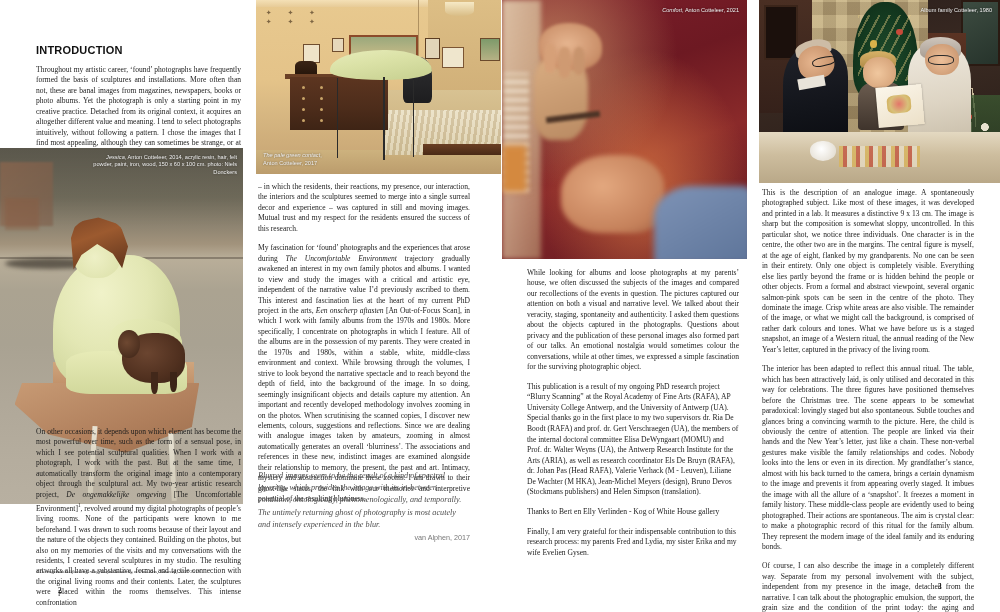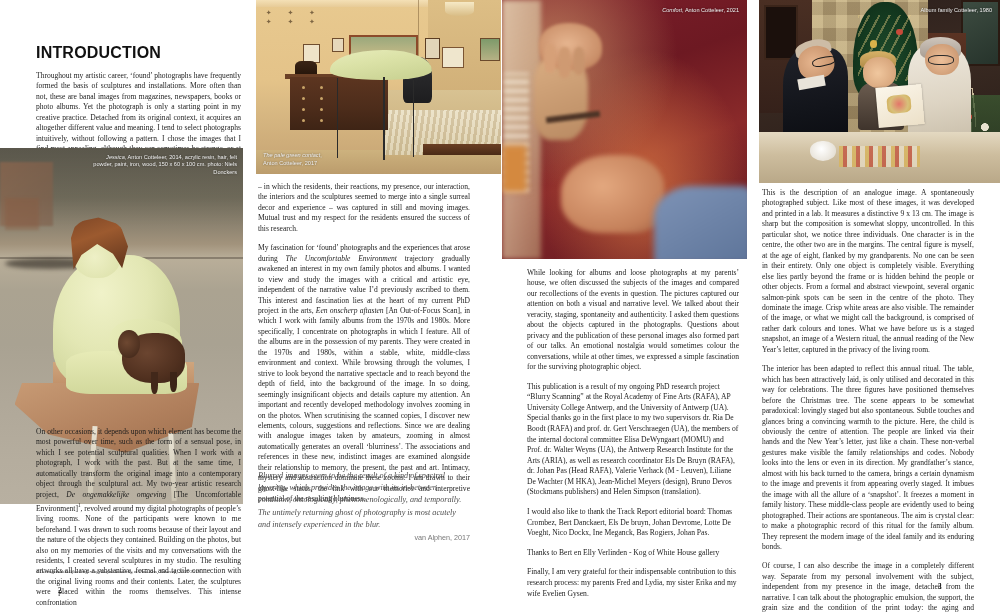--- a/index.html
+++ b/index.html
@@ -22,21 +22,21 @@
   }
 
   
   .col {
     position: absolute;
     box-sizing: border-box;
   }
   h2.head {
     font-family: "Liberation Sans", sans-serif;
     font-weight: bold;
-    font-size: 16px;
+    font-size: 11px;
     letter-spacing: .2px;
     margin: 0 0 9px 0;
     color: #111;
   }
   p.body {
     margin: 0 0 9px 0;
     font-size: 7.55px;
     line-height: 10.45px;
     text-align: justify;
     text-justify: inter-word;
@@ -660,21 +660,20 @@
   </div>
 
   <div class="col" style="left:258px; top:470px; width:212px;">
     <div class="quote">Blurred images seem to be the result of a kind of spectral layering, which provides the image with its in-between condition, ontologically, phenomenologically, and temporally. The untimely returning ghost of photography is most acutely and intensely experienced in the blur.</div>
     <div class="quote-attr">van Alphen, 2017</div>
   </div>
 
   <div class="col" style="left:527px; top:268px; width:212px;">
     <p class="body">While looking for albums and loose photographs at my parents’ house, we often discussed the subjects of the images and compared our recollections of the events in question. The pictures captured our attention on both a visual and narrative level. We talked about their veracity, staging, spontaneity and authenticity. I asked them questions about the objects captured in the photographs. Questions about privacy and the publication of these personal images also formed part of our talks. An emotional nostalgia would sometimes colour the conversations, while at other times, we expressed a simple fascination for the surviving photographic object.</p>
     <p class="ack">This publication is a result of my ongoing PhD research project “Blurry Scanning” at the Royal Academy of Fine Arts (RAFA), AP University College Antwerp, and the University of Antwerp (UA). Special thanks go in the first place to my two supervisors dr. Ria De Boodt (RAFA) and prof. dr. Gert Verschraegen (UA), the members of the internal doctoral committee Elisa DeWyngaart (MOMU) and Prof. dr. Walter Weyns (UA), the Antwerp Research Institute for the Arts (ARIA), as well as research coordinator Els De Bruyn (RAFA), dr. Johan Pas (Head RAFA), Valerie Verhack (M - Leuven), Liliane De Wachter (M HKA), Jean-Michel Meyers (design), Bruno Devos (Stockmans publishers) and Helen Simpson (translation).</p>
-    <p class="ack">I would also like to thank the Track Report editorial board: Thomas Crombez, Bert Danckaert, Els De bruyn, Johan Devrome, Lotte De Voeght, Nico Dockx, Ine Meganck, Bas Rogiers, Johan Pas.</p>
     <p class="ack">Thanks to Bert en Elly Verlinden - Kog of White House gallery</p>
     <p class="ack">Finally, I am very grateful for their indispensable contribution to this research process: my parents Fred and Lydia, my sister Erika and my wife Evelien Gysen.</p>
   </div>
 
   <div class="col" style="left:762px; top:188px; width:212px;">
     <p class="body">This is the description of an analogue image. A spontaneously photographed subject. Like most of these images, it was developed and printed in a lab. It measures a distinctive 9 x 13 cm. The image is sharp but the composition is somewhat sloppy, uncontrolled. In this particular shot, we notice three individuals. One character is in the centre, the other two are in the margins. The central figure is myself, at the age of eight, flanked by my grandparents. No one can be seen in their entirety. Only one object is completely visible. Everything else lies partly beyond the frame or is hidden behind the people or other objects. From a formal and abstract viewpoint, several organic salmon-pink spots can be seen in the centre of the photo. They dominate the image. Crisp white areas are also visible. The remainder of the image, or what we might call the background, is comprised of rather dark colours and tones. What we have before us is a staged snapshot, an image of a Western ritual, the annual reading of the New Year’s letter, captured in the privacy of the living room.</p>
     <p class="body">The interior has been adapted to reflect this annual ritual. The table, which has been attractively laid, is only utilised and decorated in this way for celebrations. The three figures have positioned themselves before the Christmas tree. The scene appears to be somewhat paradoxical: lovingly staged but also spontaneous. Subtle touches and glances bring a convincing warmth to the picture. Here, the child is obviously the centre of attention. The people are linked via their hands and the New Year’s letter, just like a chain. These non-verbal gestures make visible the family relationships and codes. Nobody looks into the lens or even in its direction. My grandfather’s stance, almost with his back turned to the camera, brings a certain dynamism to the image and prevents it from appearing overly staged. It imbues the image with all the allure of a ‘snapshot’. It freezes a moment in family history. These middle-class people are evidently used to being photographed. Their actions are spontaneous. The aim is crystal clear: to make a photographic record of this ritual for the family album. They represent the modern image of the ideal family and its enduring bonds.</p>
     <p class="body last">Of course, I can also describe the image in a completely different way. Separate from my personal involvement with the subject, independent from my presence in the image, detached from the narrative. I can talk about the photographic emulsion, the support, the grain size and the condition of the print today: the aging and discolouration, for example, which would be based on the impression I’d gained when</p>
   </div>
 

